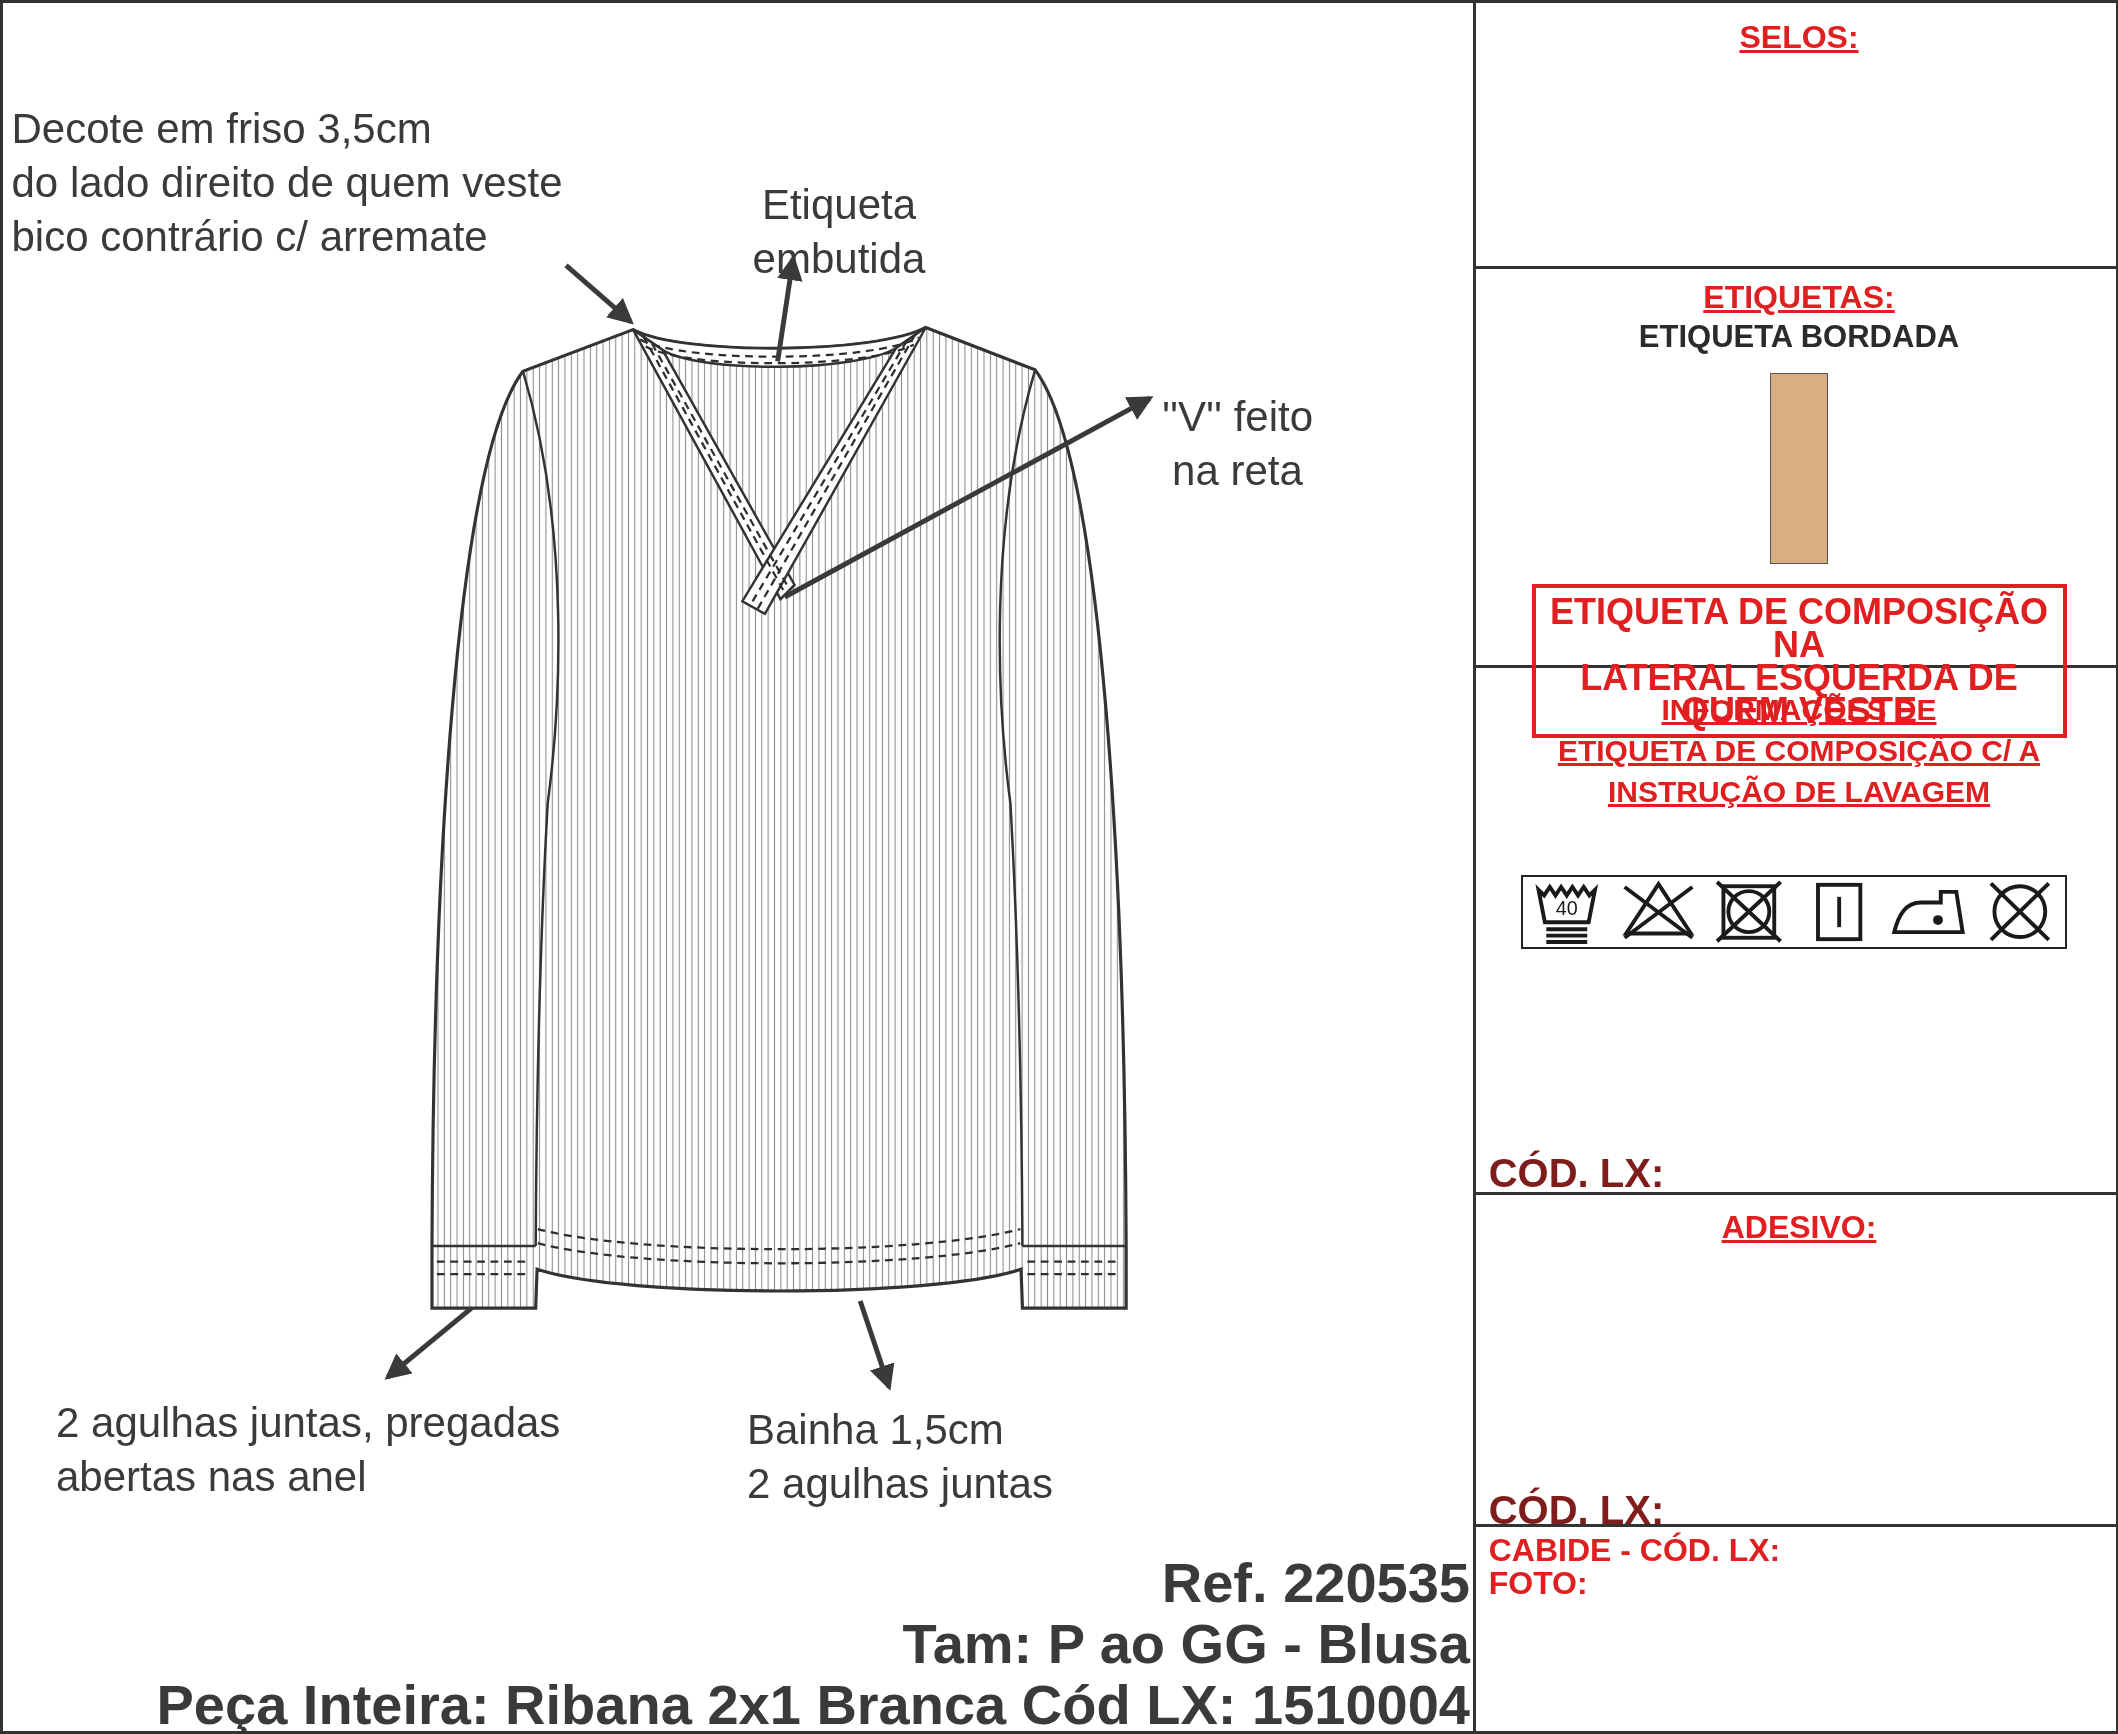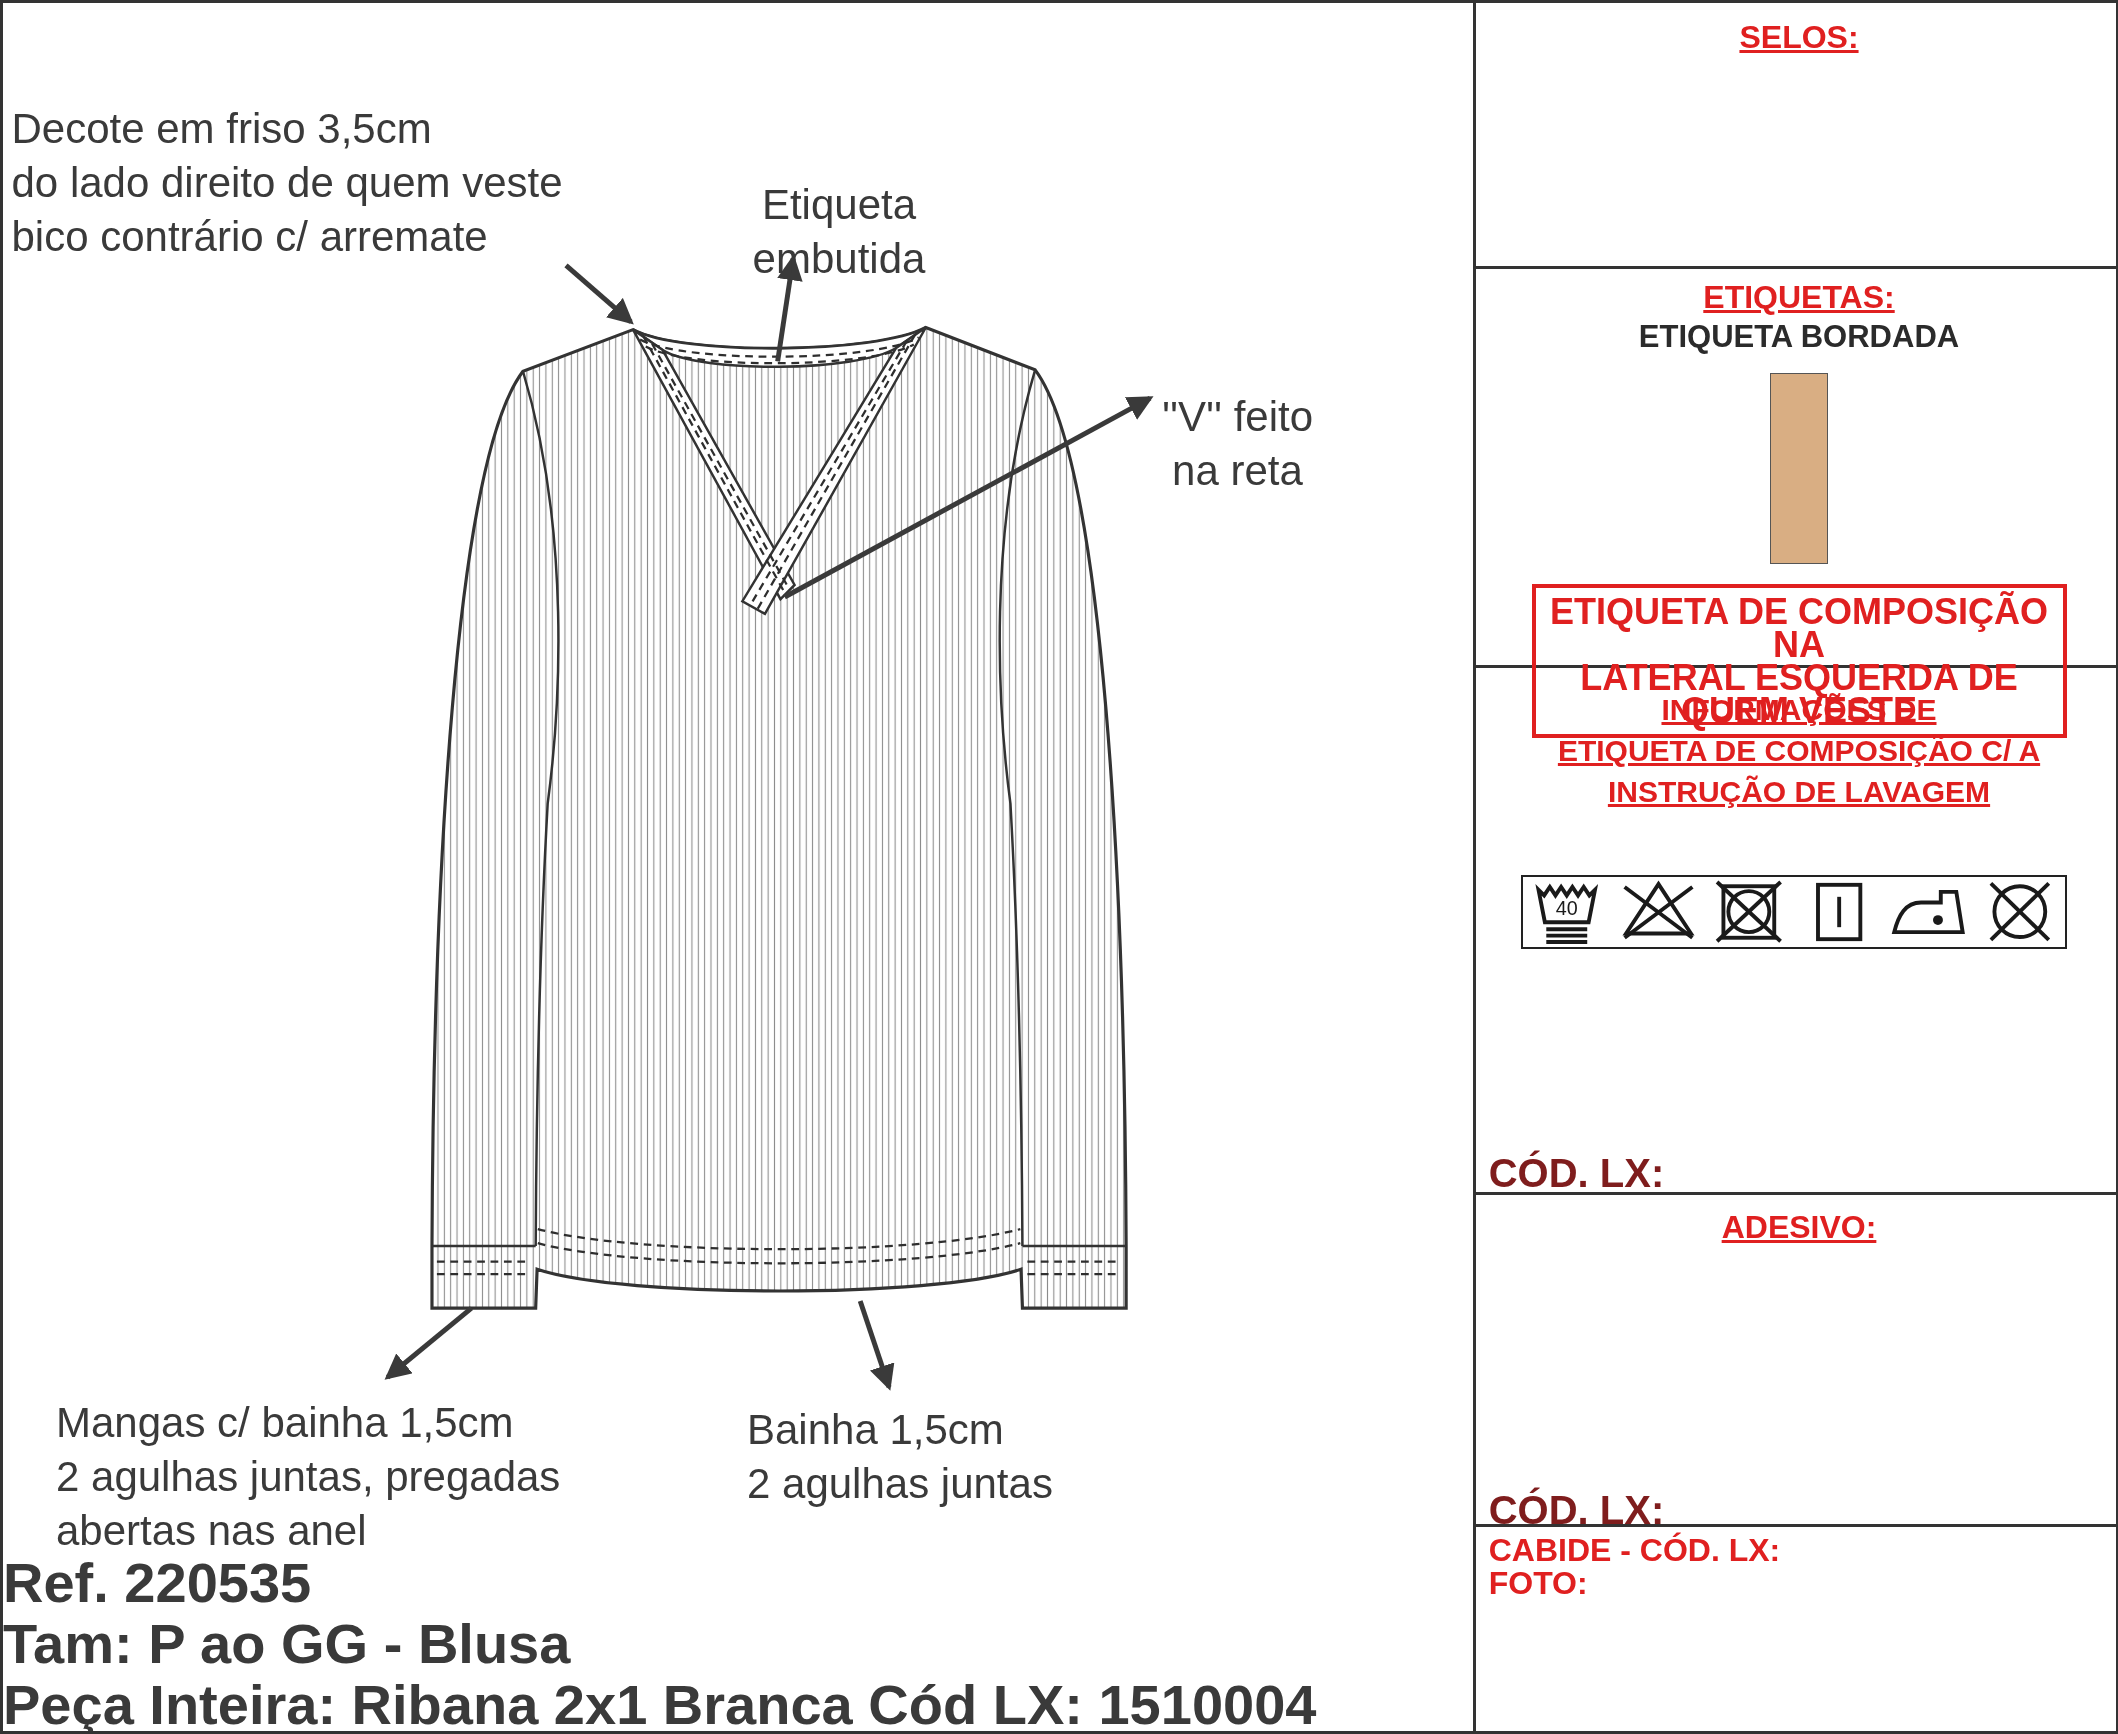--- a/index.html
+++ b/index.html
@@ -5,21 +5,21 @@
   html,body{margin:0;padding:0;background:#fff;}
   #sheet{
     position:relative;width:2119px;height:1734px;background:#fff;
     font-family:"Liberation Sans", sans-serif;color:#3a3a3a;
     box-sizing:border-box;border:3.5px solid #333;overflow:hidden;
   }
   .abs{position:absolute;}
   
   .note{font-size:42px;line-height:54px;color:#3a3a3a;}
   .note.center{text-align:center;margin-top:34px;}
-  .footer-line{width:1467px;text-align:left;font-weight:bold;font-size:56px;line-height:61px;color:#3a3a3a;}
+  .footer-line{width:1467px;text-align:right;font-weight:bold;font-size:56px;line-height:61px;color:#3a3a3a;}
   
   #sidebar{position:absolute;left:1470px;top:0;width:649px;height:1734px;border-left:3.5px solid #333;box-sizing:border-box;}
   .section{position:relative;box-sizing:border-box;border-bottom:3.5px solid #333;width:100%;}
   .section:last-child{border-bottom:none;}
   .red{color:#e02020;}
   .hd{font-weight:bold;font-size:32px;text-align:center;text-decoration:underline;}
   .hd3{font-weight:bold;font-size:30px;line-height:41px;text-align:center;text-decoration:underline;}
   .blackhd{font-weight:bold;font-size:31px;text-align:center;color:#2b2b2b;}
   .codlx{position:absolute;left:12.7px;font-weight:bold;font-size:40px;color:#7f1d1d;}
   #swatch{margin:18.3px auto 0 auto;width:56px;height:189px;border:1.4px solid #555;}
@@ -98,21 +98,20 @@
     <div>Etiqueta</div>
     <div>embutida</div>
   </div>
 
   <div class="abs note center" style="left:1097px;top:353px;width:275px;">
     <div>''V'' feito</div>
     <div>na reta</div>
   </div>
 
   <div class="abs note" style="left:53px;top:1393px;">
-    <div>Mangas c/ bainha 1,5cm</div>
     <div>2 agulhas juntas, pregadas</div>
     <div>abertas nas anel</div>
   </div>
 
   <div class="abs note" style="left:744px;top:1400px;">
     <div>Bainha 1,5cm</div>
     <div>2 agulhas juntas</div>
   </div>
 
   <div class="abs" style="left:0;top:1549px;">

